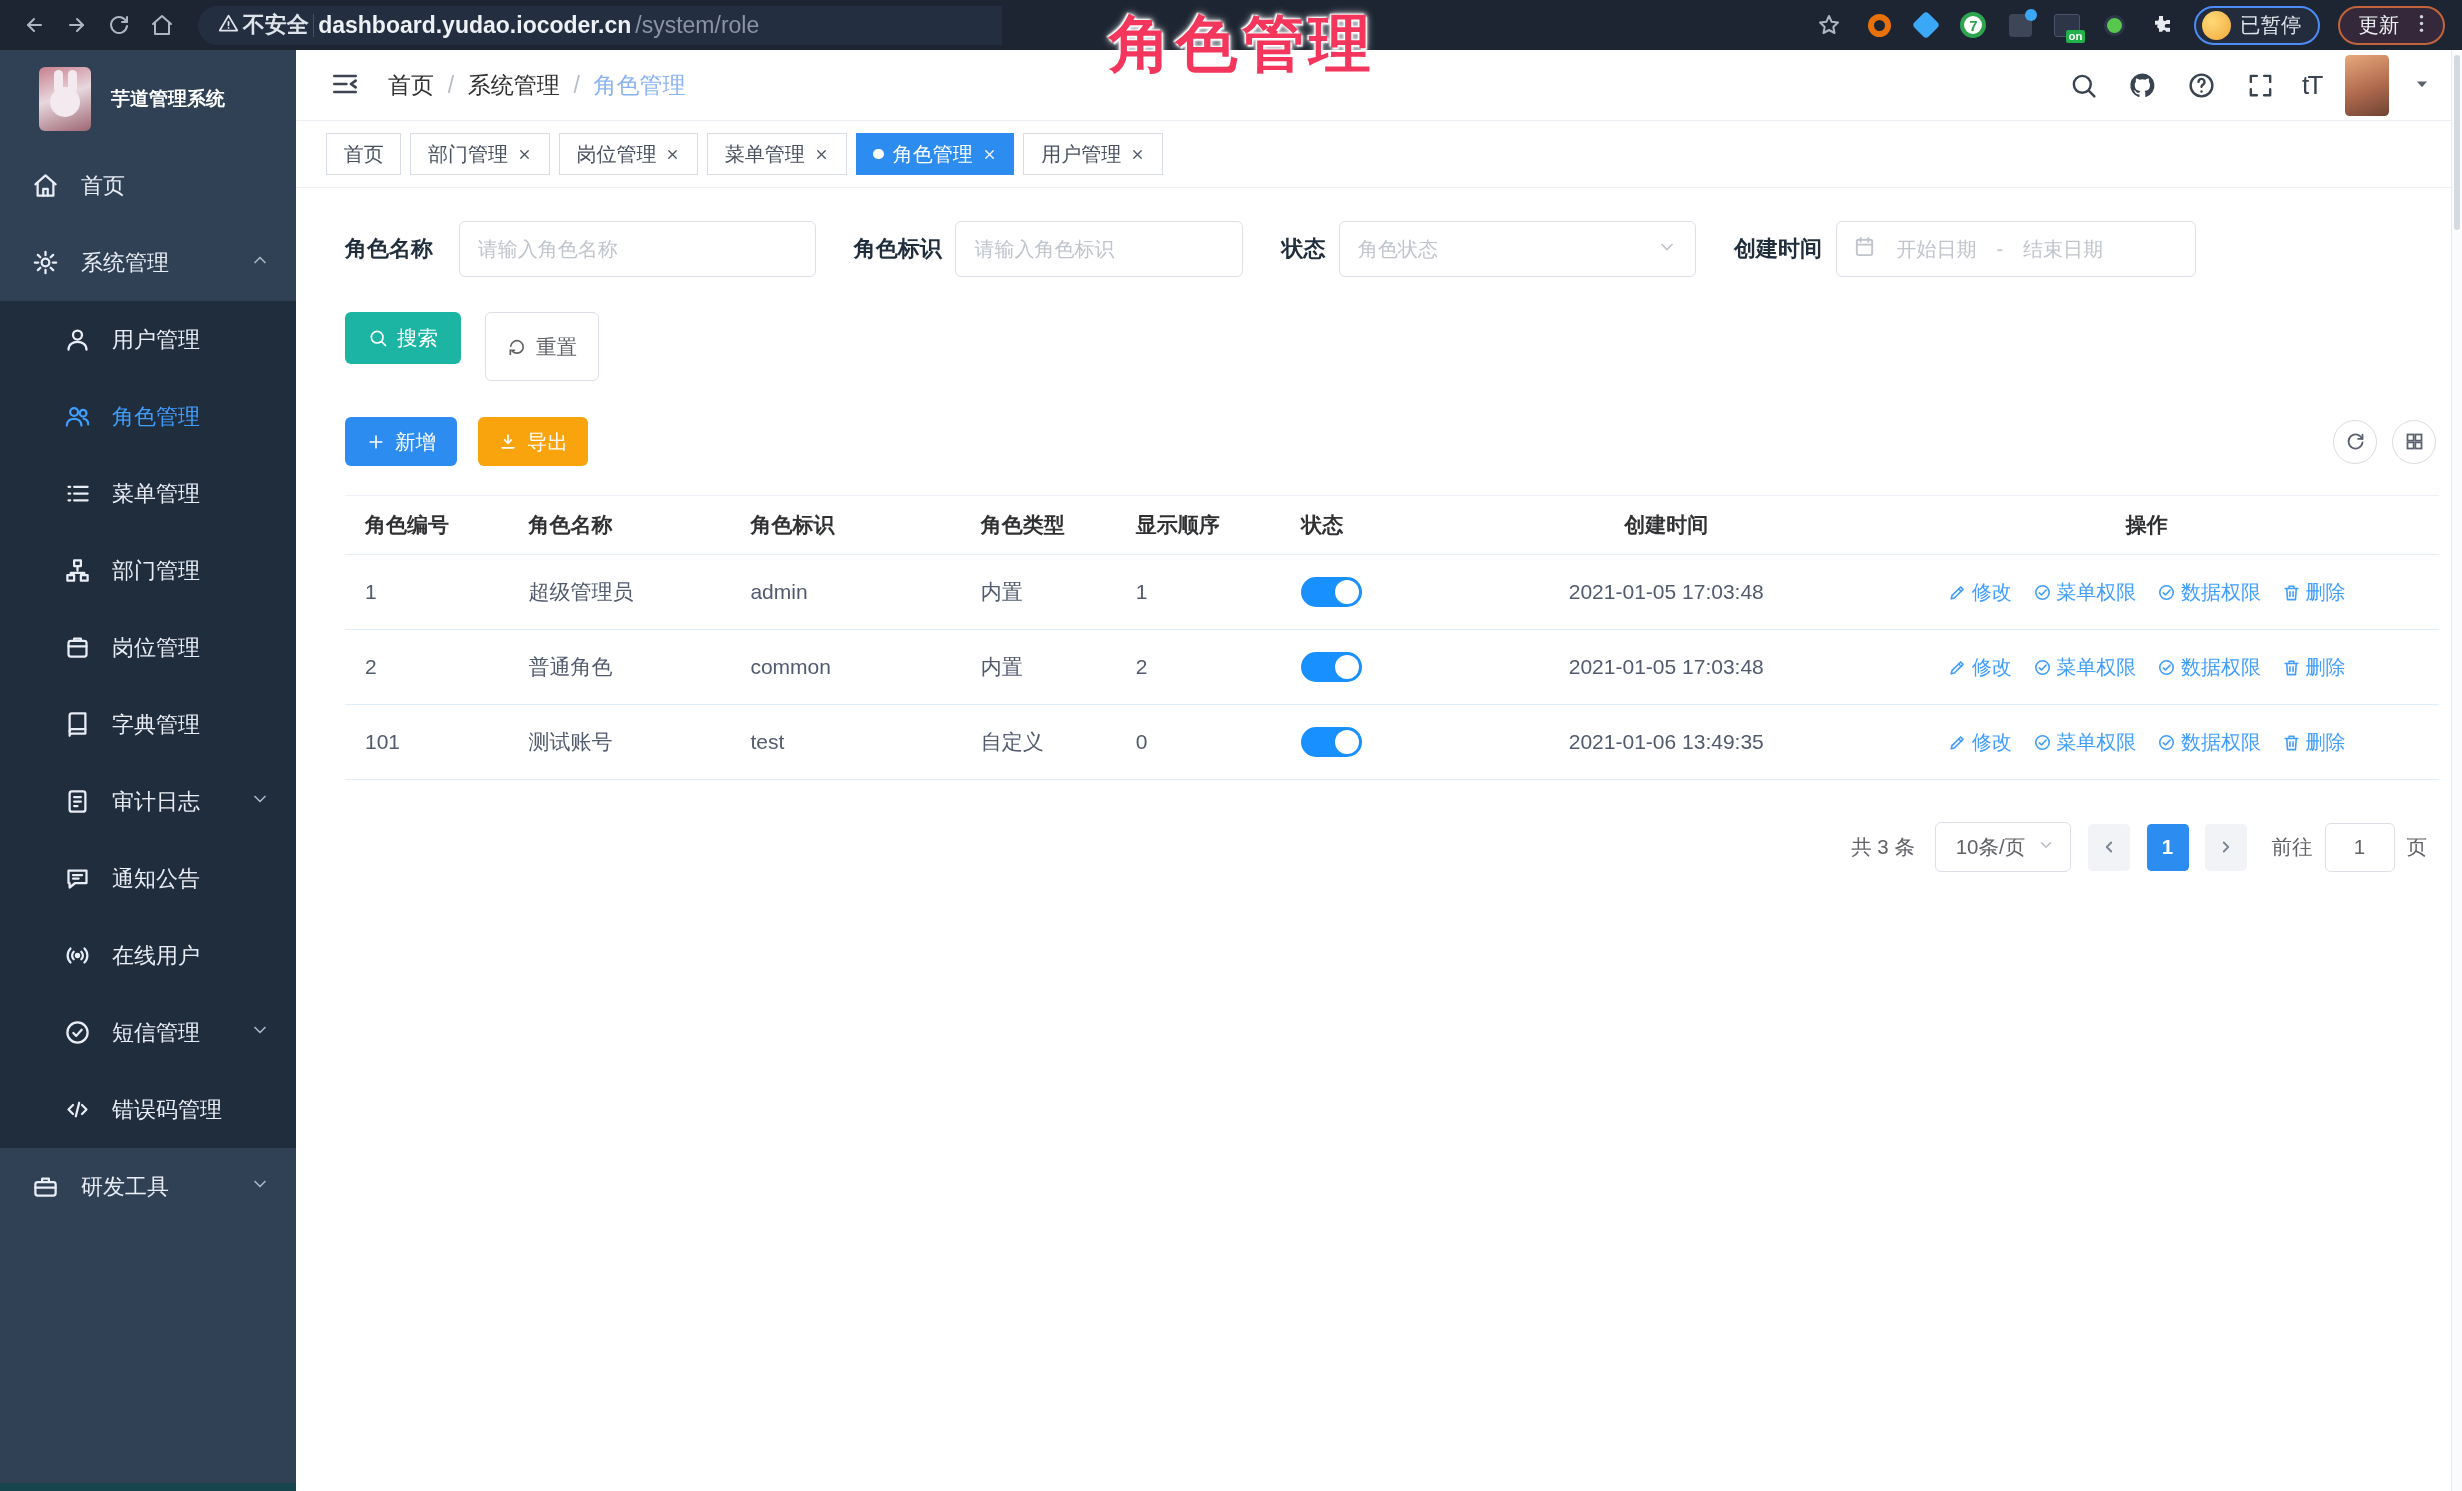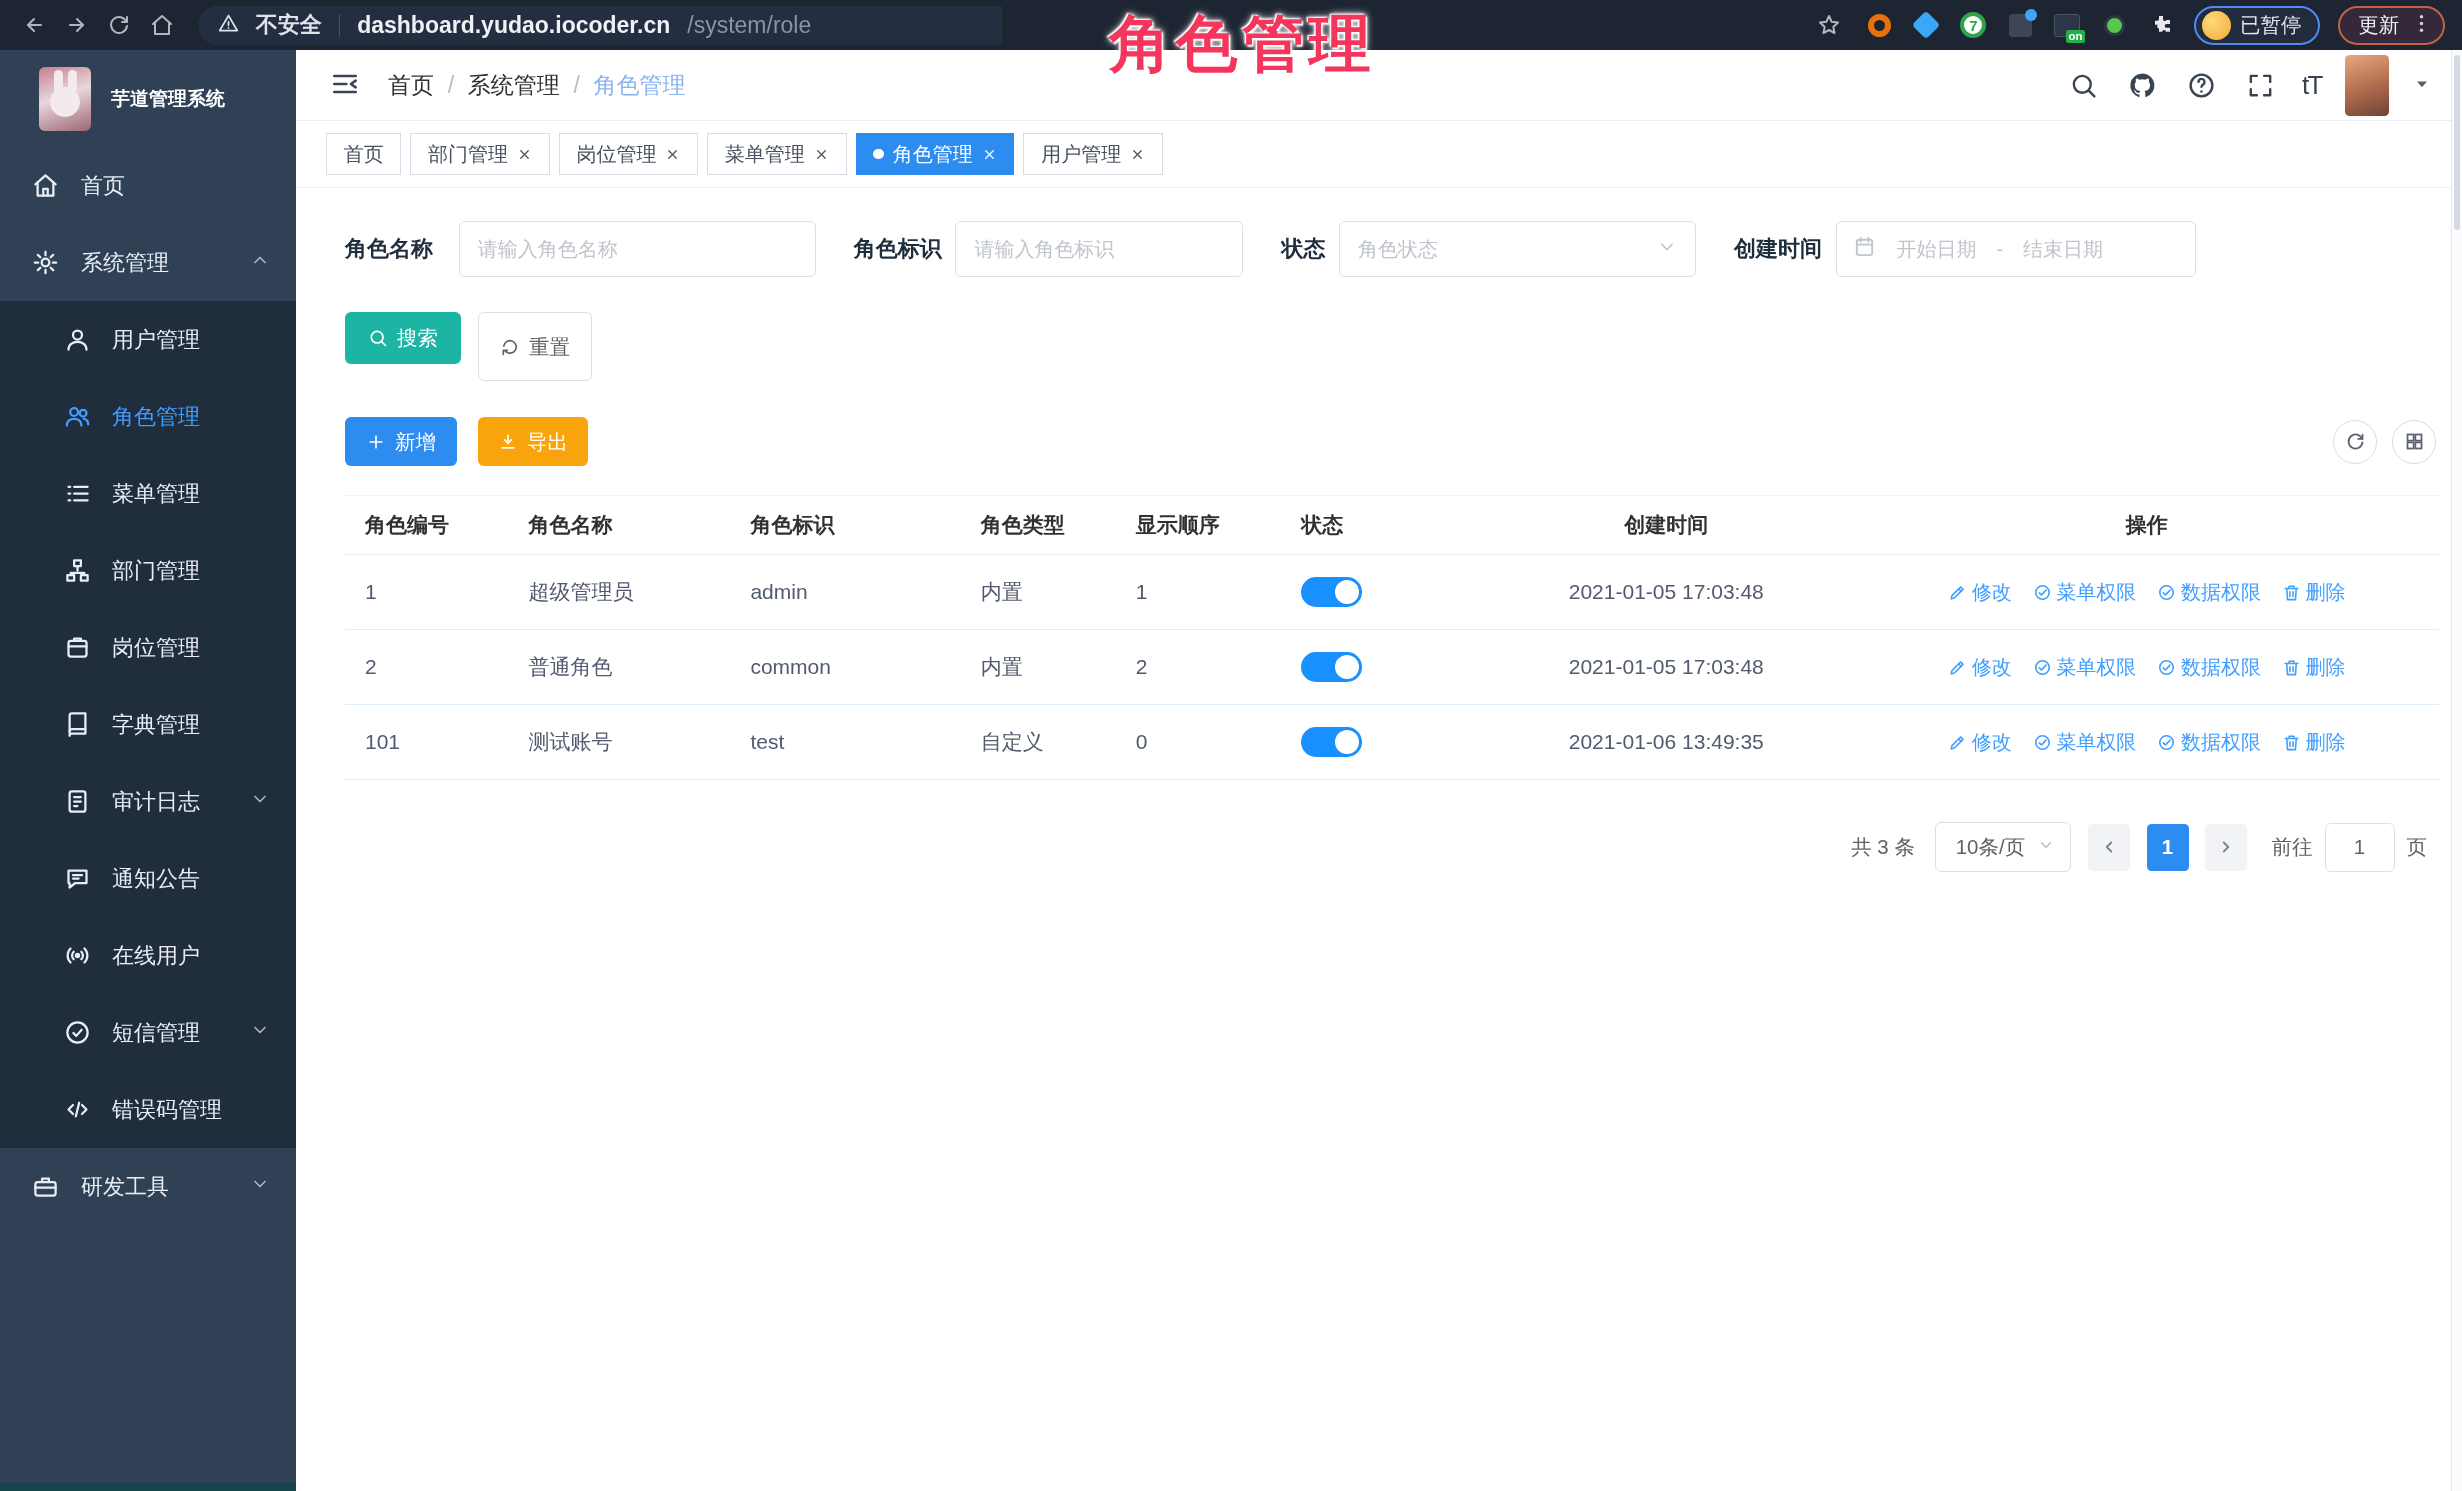--- a/index.html
+++ b/index.html
@@ -4,21 +4,21 @@
 <style>
   * { box-sizing: border-box; margin: 0; padding: 0; }
   html,body { background:#fff; }
   body { font-family: "Liberation Sans", sans-serif; }
   .screen { position:relative; width:2462px; height:1492px; overflow:hidden; background:#fff; }
 
   
   .browser { height:50px; background:#1d2532; display:flex; align-items:center; padding:0 16.7px; gap:7.6px; }
   .bicon { width:35px; height:35px; display:flex; align-items:center; justify-content:center; color:#aeb6c2; flex:0 0 auto; }
   .bicon svg { width:24px; height:24px; }
-  .urlbar { display:flex; align-items:center; height:39px; background:#232e40; border-radius:21px 0 0 21px; padding:0 20px; gap:17px; margin-left:10.6px; width:804px; }
+  .urlbar { display:flex; align-items:center; height:39px; background:#232e40; border-radius:21px 0 0 21px; padding:0 20px; gap:4px; margin-left:10.6px; width:804px; }
   .warn { color:#dfe3ea; } .warn svg{ width:21px;height:21px; }
   .sec-label { color:#dfe3ea; font-size:22px; font-weight:bold; }
   .url-div { width:1.5px; height:23px; background:#46506a; }
   .url-host { color:#eef1f5; font-size:23px; font-weight:bold; }
   .url-path { color:#8b93a5; font-size:23px; }
   .b-right { margin-left:auto; display:flex; align-items:center; gap:18px; }
   .ext { width:29px; height:29px; display:flex; align-items:center; justify-content:center; }
   .ring-orange { width:23px;height:23px;border-radius:50%;border:6px solid #e8710a; }
   .gem-blue { width:20px;height:20px;background:#3aa7f7;transform:rotate(45deg);border-radius:3.8px; }
   .circ-green { width:26px;height:26px;border-radius:50%;border:4.6px solid #2ea44f;color:#2ea44f;background:#fff;font-size:15px;font-weight:bold;display:flex;align-items:center;justify-content:center; }
@@ -87,21 +87,21 @@
   .f-label { font-size:22px; font-weight:bold; color:#1f2d3d; margin-right:13.7px; white-space:nowrap; }
   .f-input { height:56px; border:1.5px solid #dcdfe6; border-radius:6px; font-size:20px; color:#606266; padding:0 18px; font-family:"Liberation Sans",sans-serif; }
   .f-input::placeholder { color:#c0c4cc; }
   .sel { position:relative; display:flex; align-items:center; height:56px; border:1.5px solid #dcdfe6; border-radius:6px; padding:0 18px; color:#c0c4cc; font-size:20px; cursor:pointer; }
   .sel .caret { margin-left:auto; color:#c0c4cc; } .sel .caret svg { width:20px; height:20px; }
   .daterange { display:flex; align-items:center; height:56px; border:1.5px solid #dcdfe6; border-radius:6px; padding:0 16.7px; gap:20px; color:#c0c4cc; font-size:20px; cursor:pointer; }
   .daterange .cal svg { width:23px; height:23px; }
   .daterange .ph { white-space:nowrap; }
   .btn { display:inline-flex; align-items:center; justify-content:center; gap:9px; border-radius:6px; font-size:20.5px; border:none; cursor:pointer; font-family:"Liberation Sans",sans-serif; }
   .btn svg { width:20px; height:20px; }
-  .btn-row { margin-top:35px; display:flex; gap:17px; }
+  .btn-row { margin-top:35px; display:flex; gap:24px; }
   .btn-search { background:var(--teal,#1cb5a3); color:#fff; height:52px; padding:0 23px; }
   .btn-reset { background:#fff; color:#606266; border:1.5px solid #dcdfe6; height:69px; padding:0 21px; }
   .toolbar { margin-top:36px; display:flex; align-items:center; gap:21px; }
   .btn-add { background:var(--accent,#2d8cf0); color:#fff; height:49px; padding:0 21px; }
   .btn-export { background:var(--orange,#f9a40d); color:#fff; height:49px; padding:0 20px; }
   .tool-right { margin-left:auto; display:flex; gap:15px; margin-right:3px; }
   .circle-btn { width:44px; height:44px; border-radius:50%; border:1.5px solid #d9dce2; background:#fff; color:#5a6170; display:flex; align-items:center; justify-content:center; cursor:pointer; }
   .circle-btn svg { width:21px; height:21px; }
 
   

